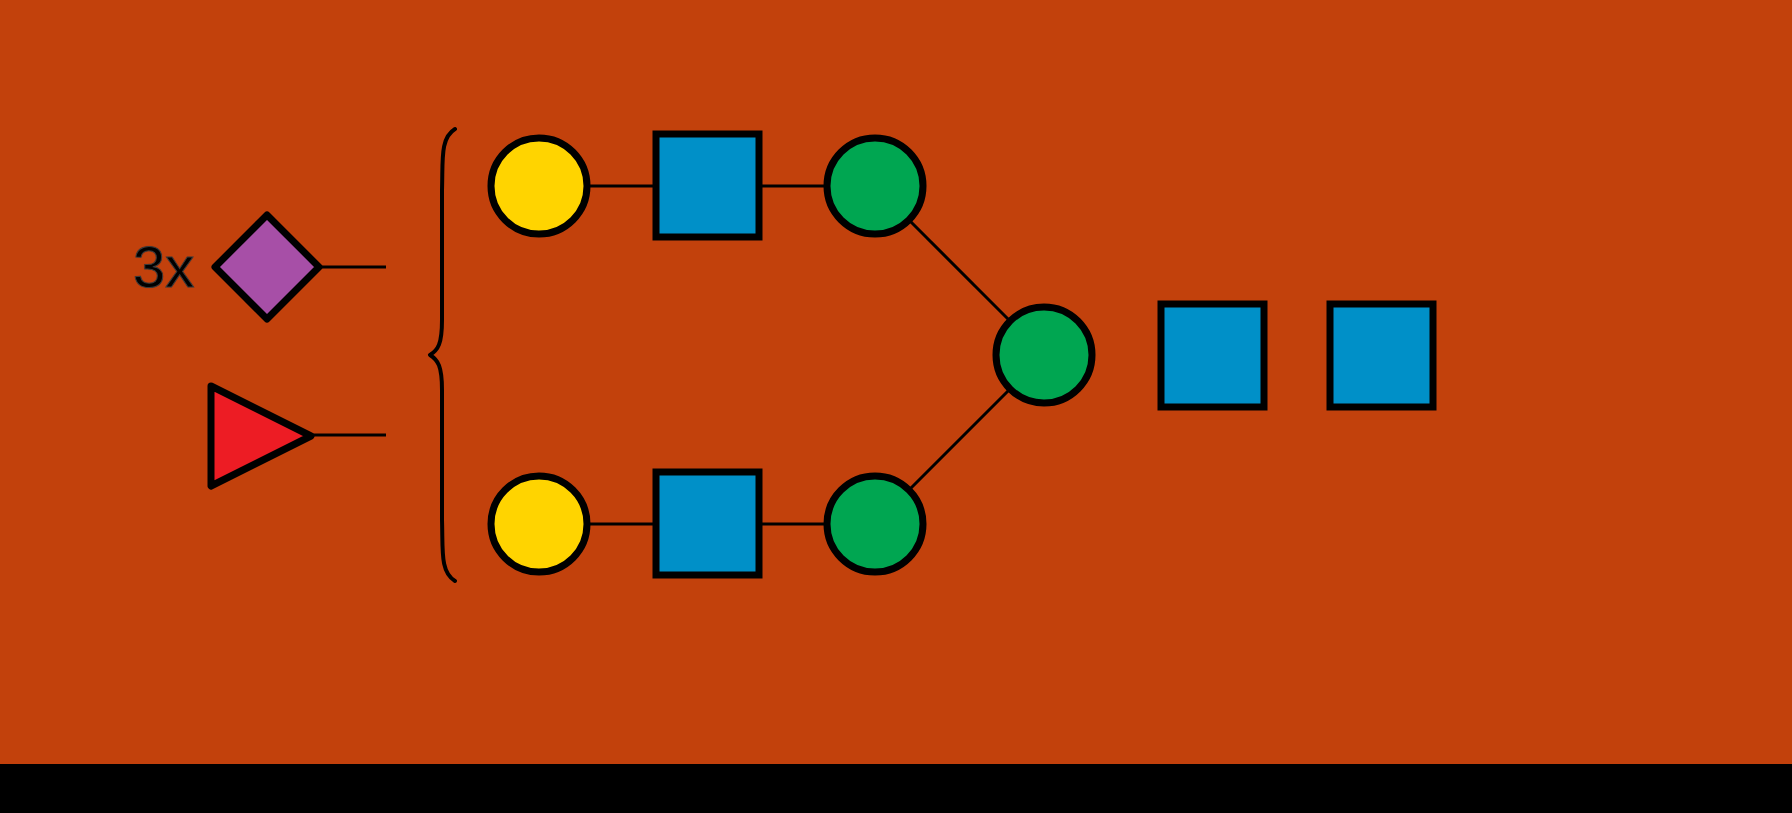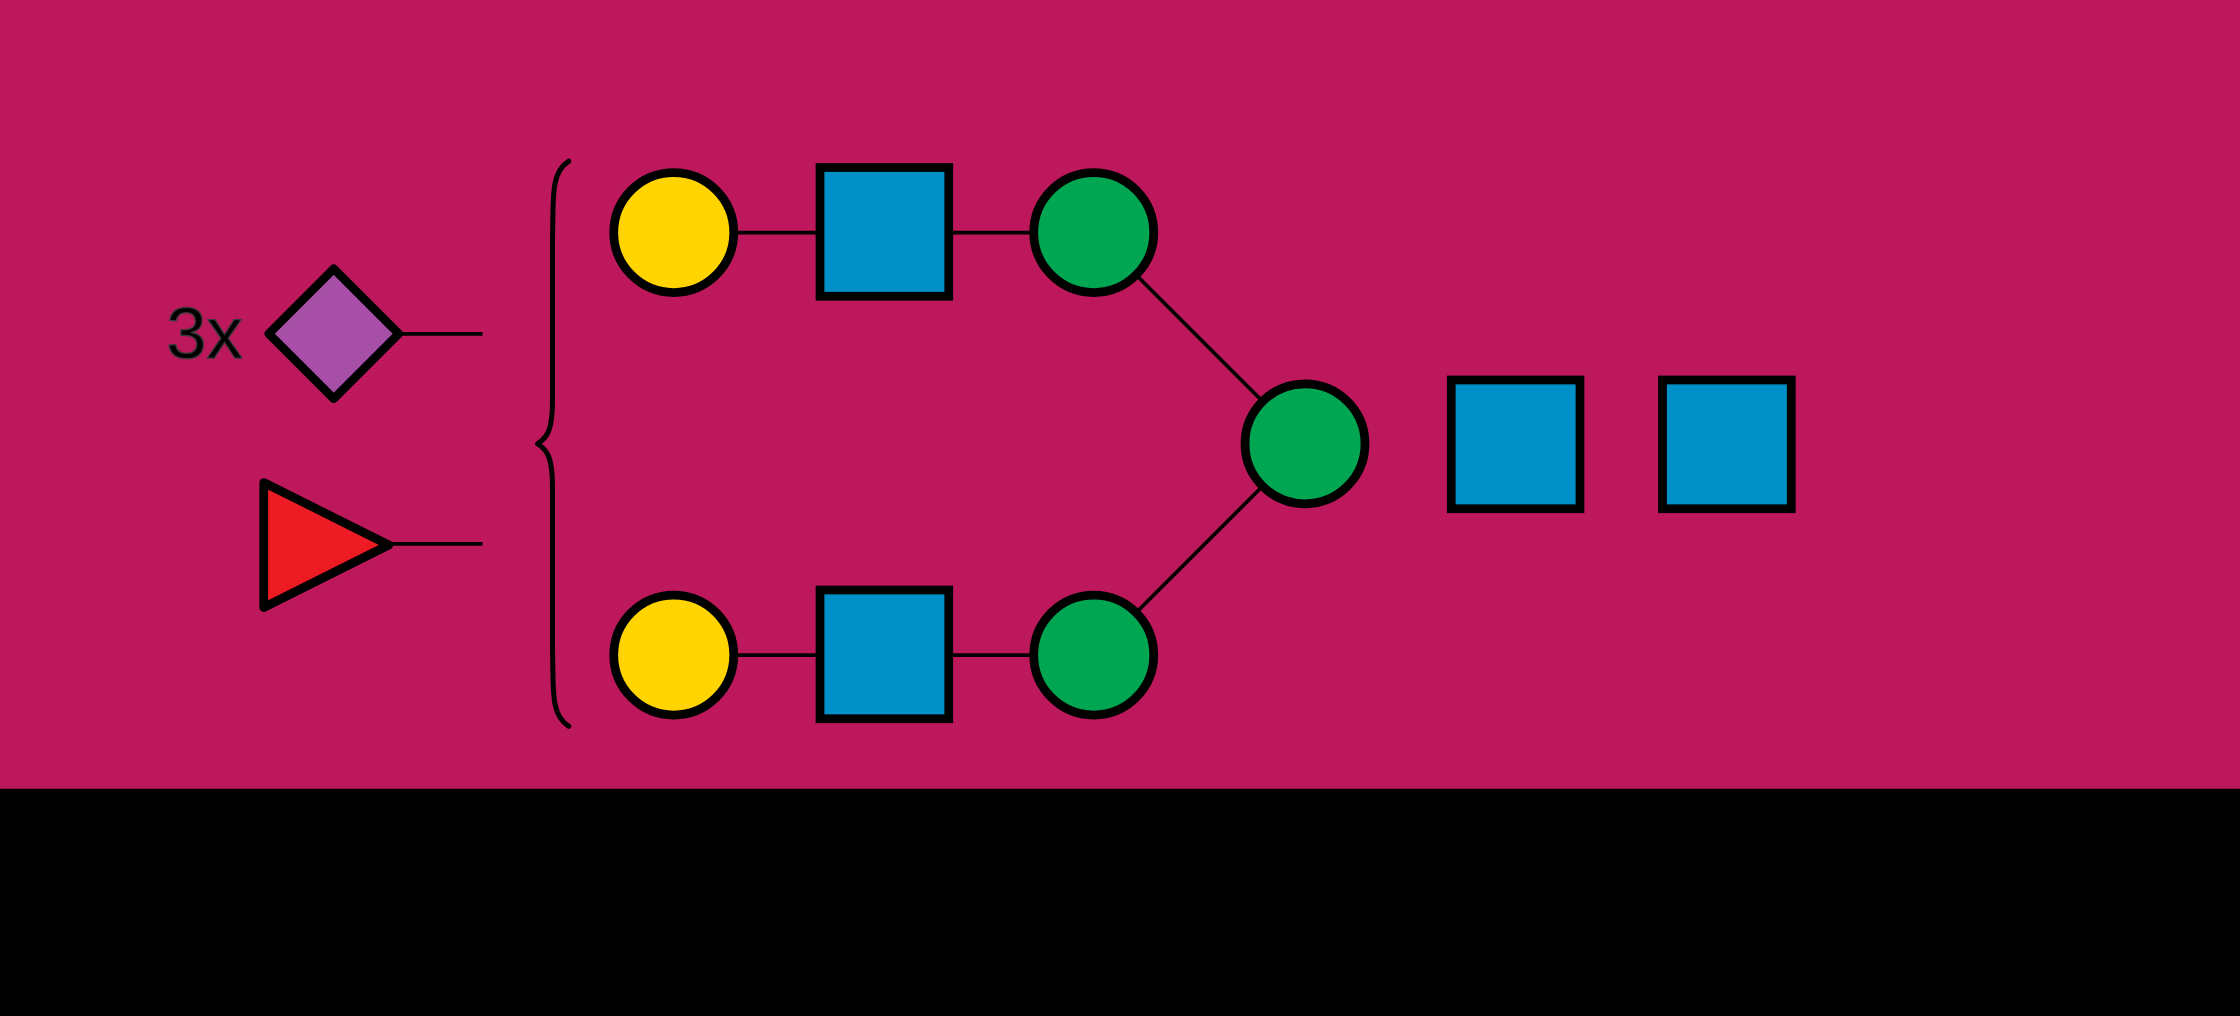--- a/index.html
+++ b/index.html
@@ -9,22 +9,22 @@
   }
   body {
     width: 1792px;
     height: 813px;
     overflow: hidden;
     font-family: "Liberation Sans", sans-serif;
   }
   #canvas {
     position: relative;
     width: 1792px;
-    height: 631px;
-    background: #be185d;
+    height: 764px;
+    background: #c2410c;
   }
   #glycan-svg {
     position: absolute;
     left: 0;
     top: 0;
     width: 1792px;
     height: 813px;
     display: block;
   }
   .multiplier-label {

